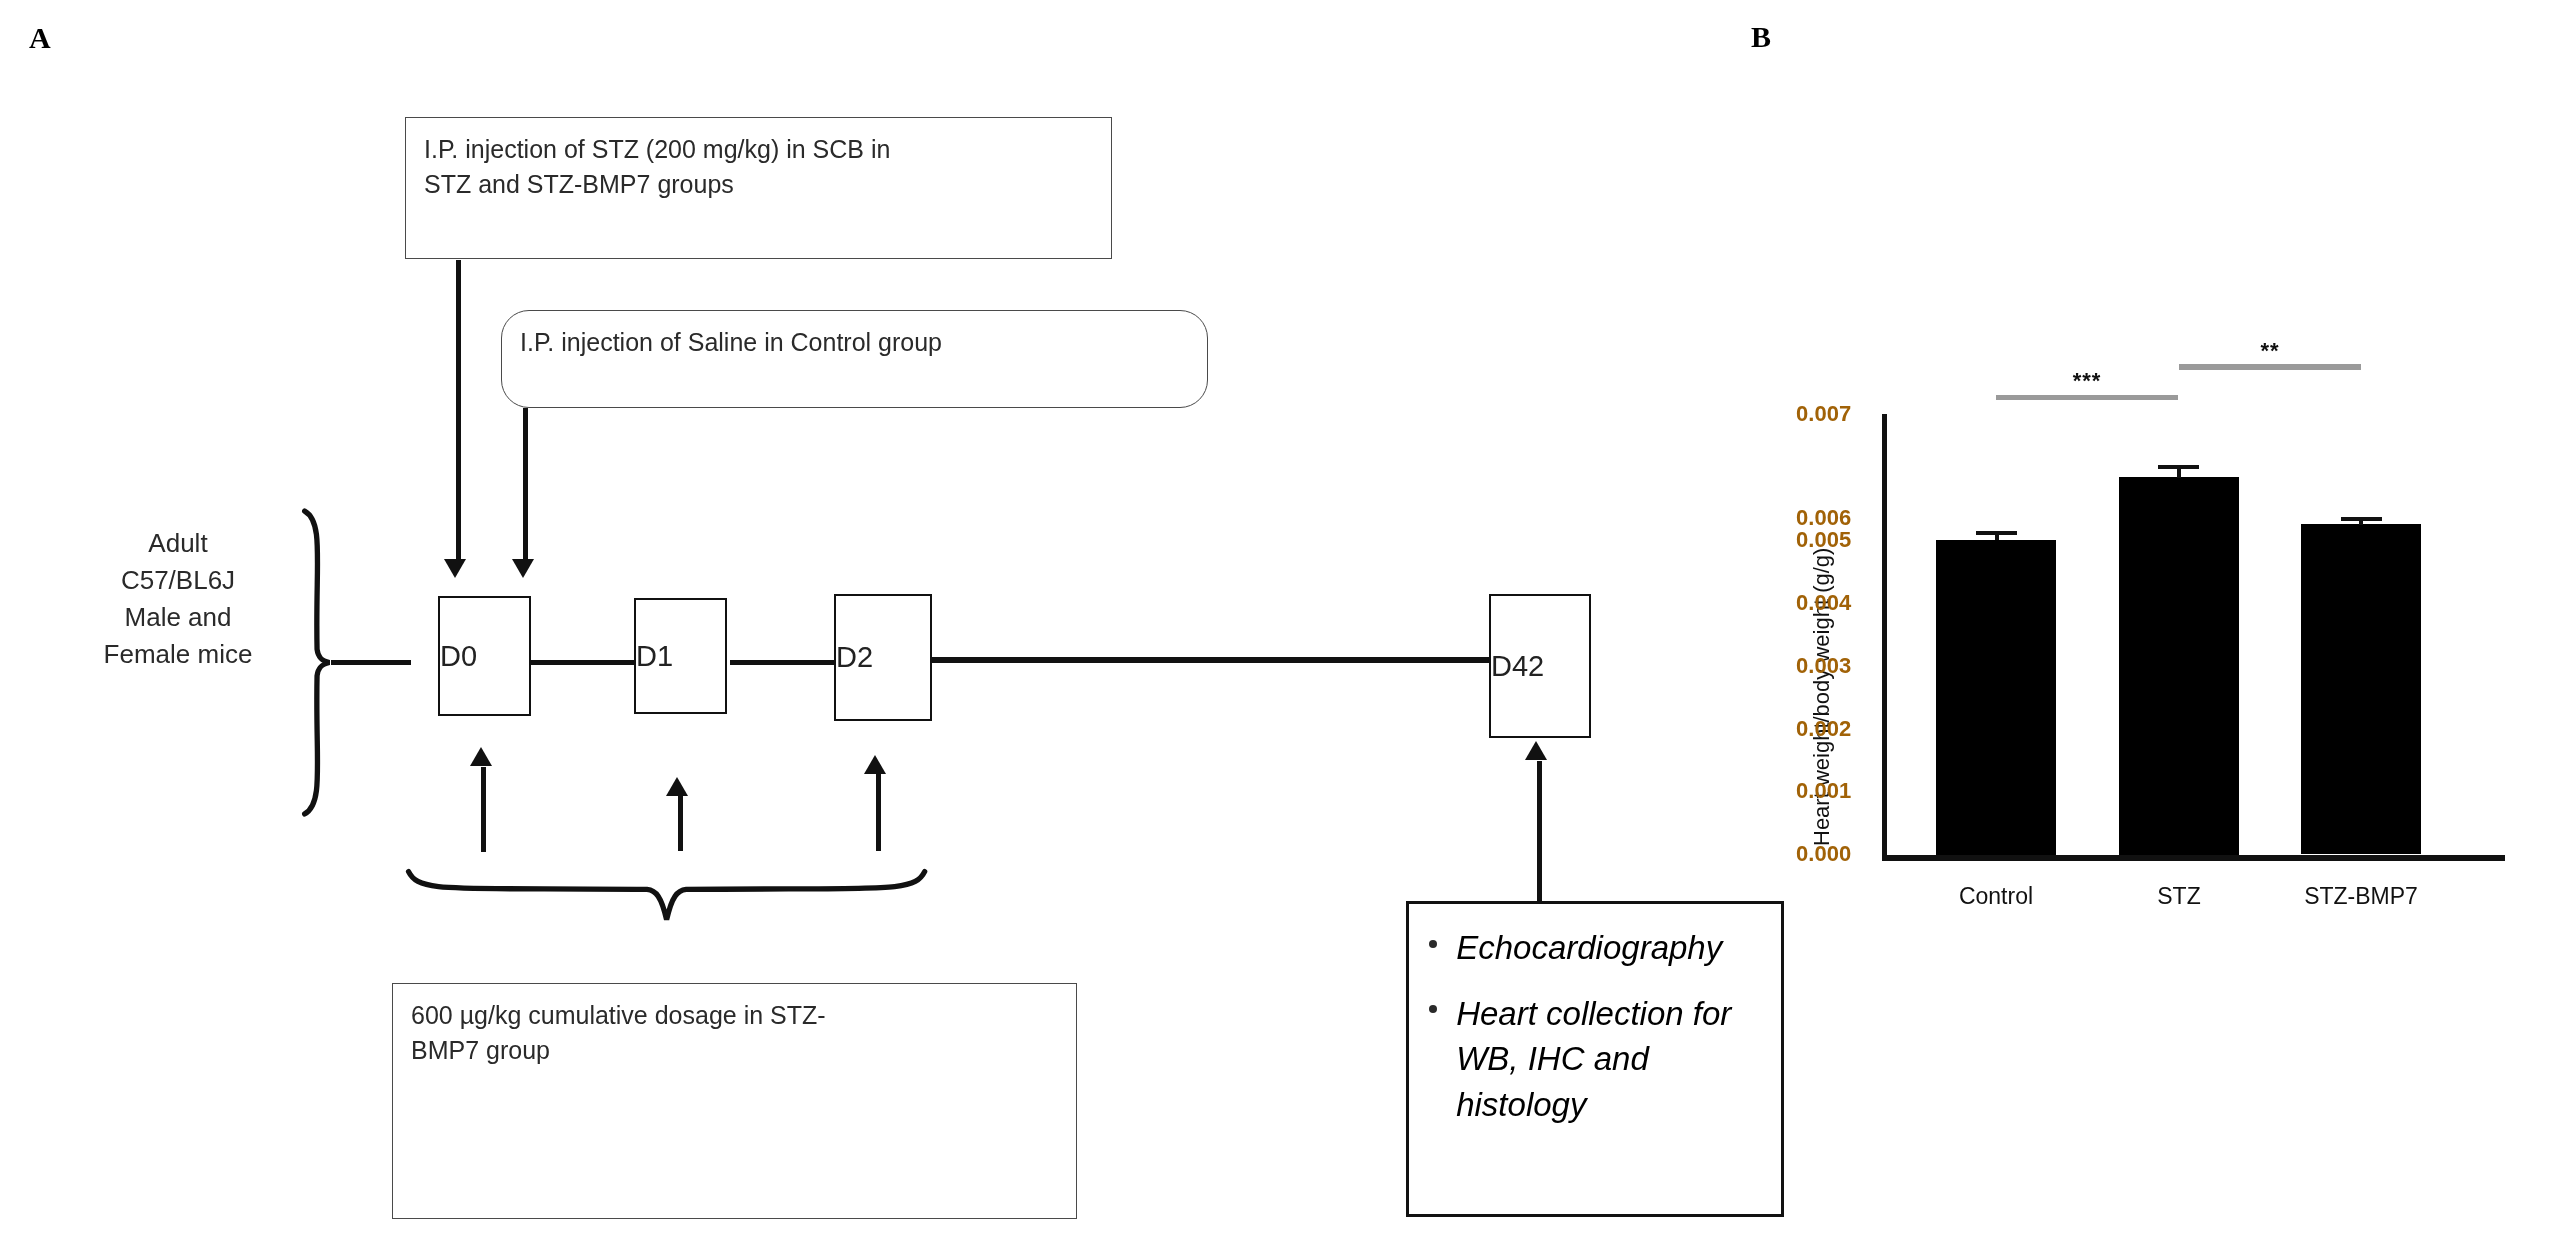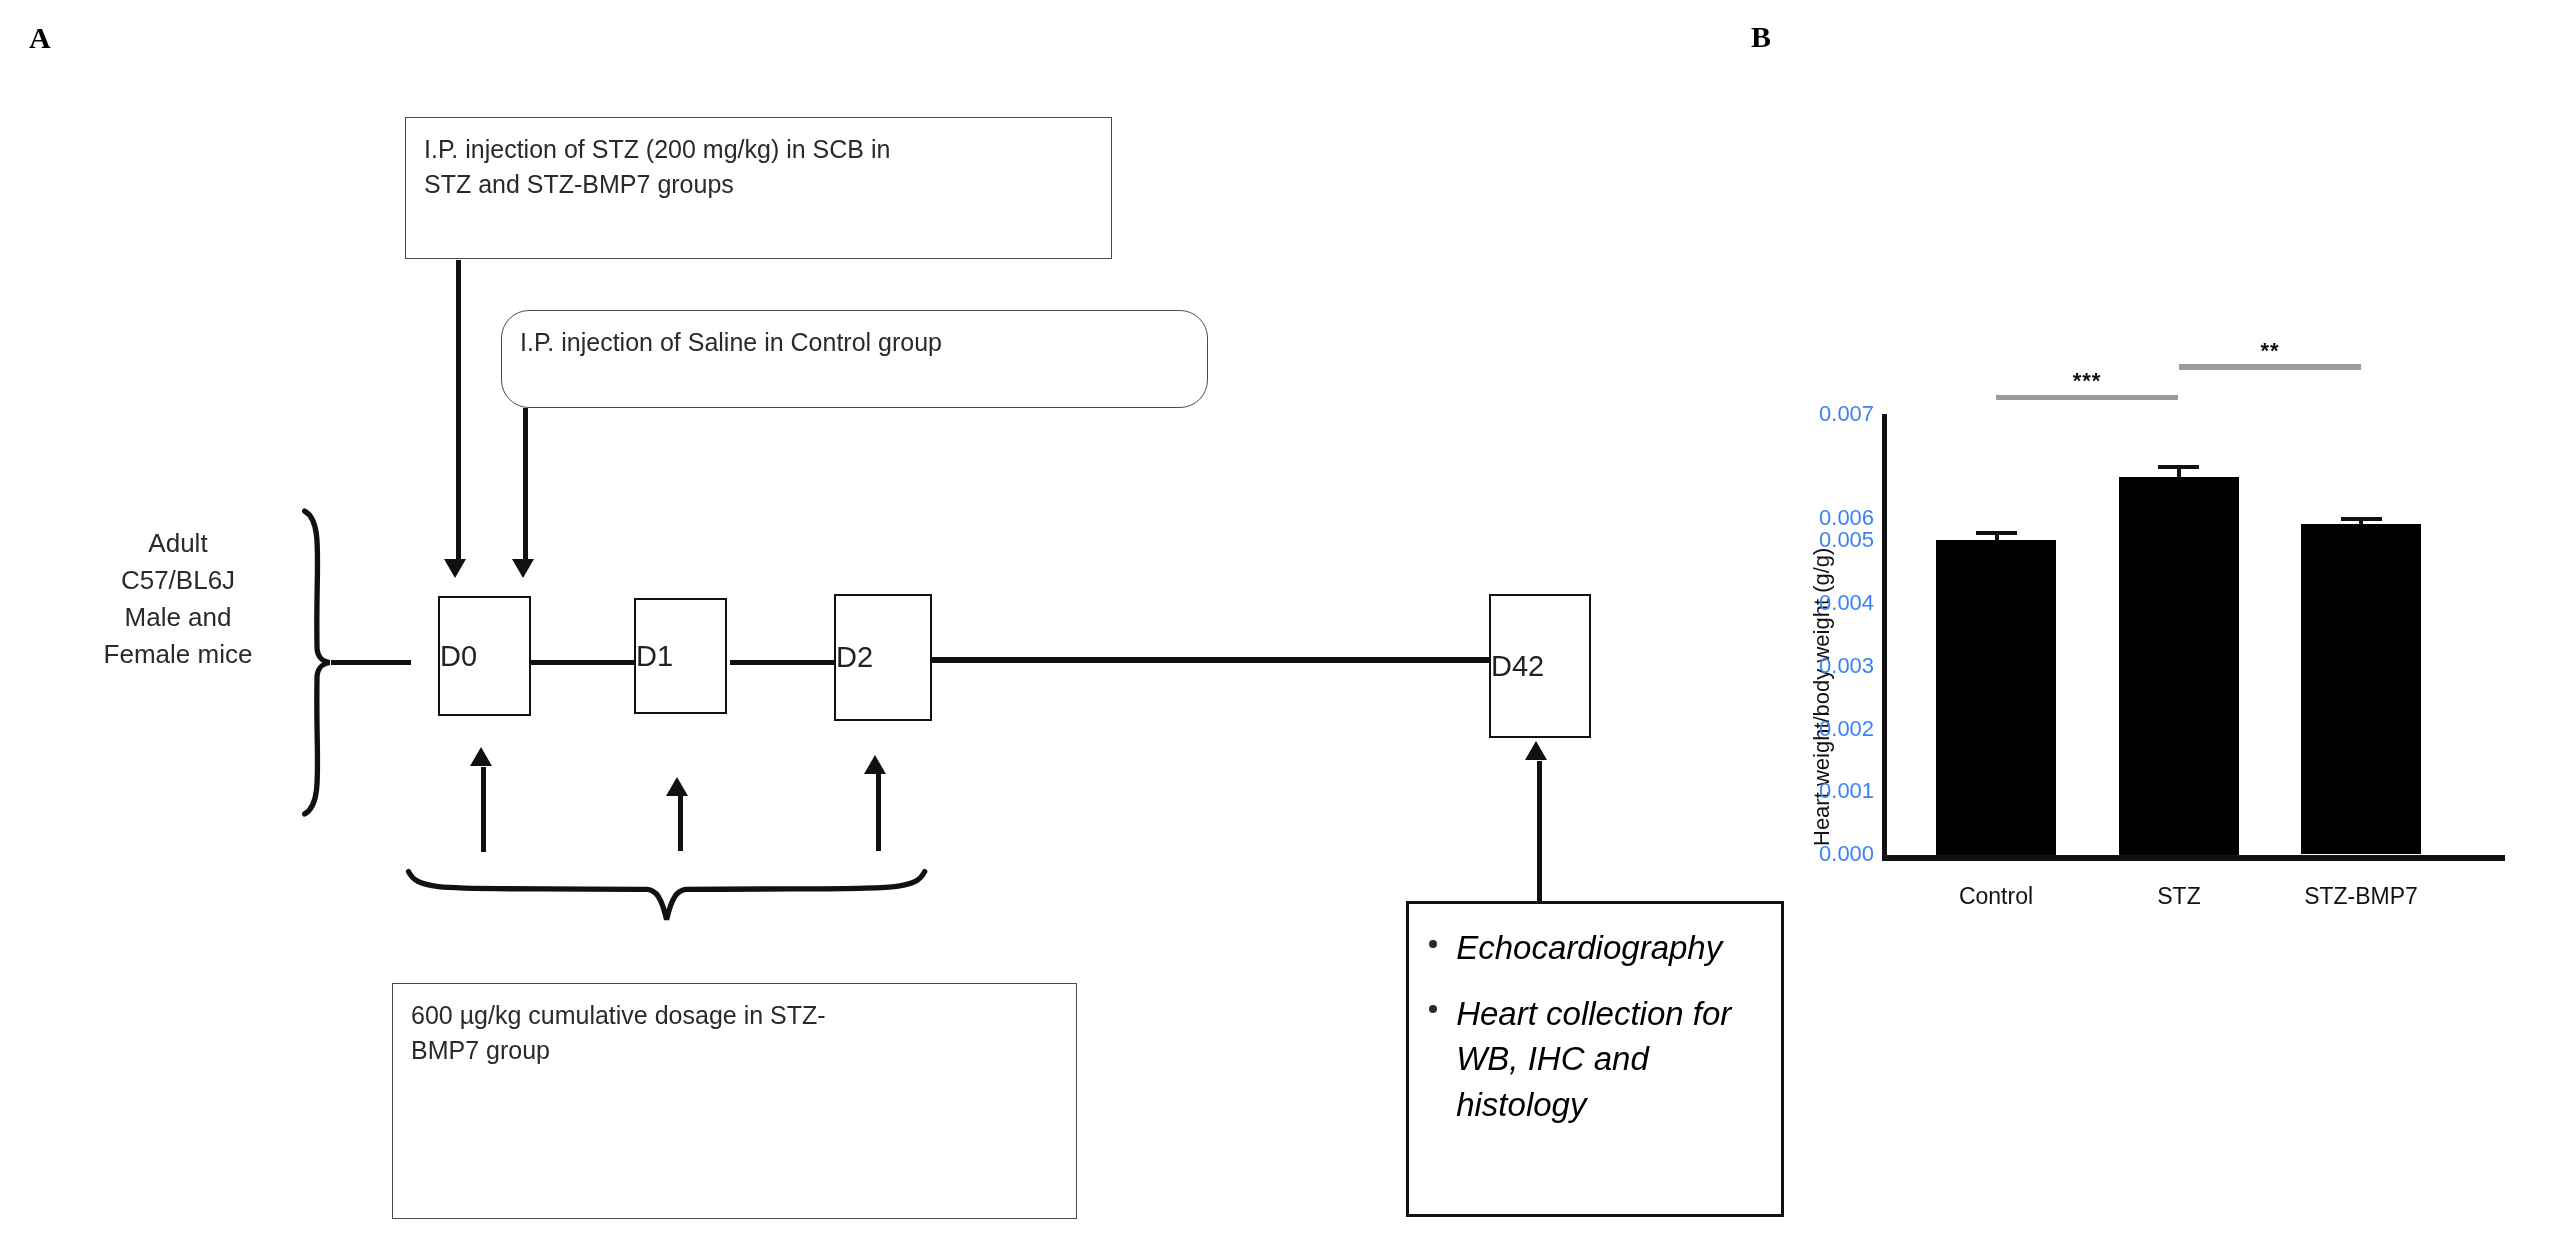--- a/index.html
+++ b/index.html
@@ -33,22 +33,22 @@
              border-right:11.6px solid transparent;}
   .arrowhead.down{border-top:19.6px solid #111;}
   .arrowhead.up{border-bottom:19.6px solid #111;}
 
   
   .brace svg{display:block;overflow:visible;}
 
   
   #chart-area{position:absolute;}
   .axis-line{background:#111;}
-  .ytick-label{position:absolute;font-size:22px;color:#3b82f6;font-weight:normal;
-               text-align:right;white-space:nowrap;}
+  .ytick-label{position:absolute;font-size:22px;color:#a16207;font-weight:bold;
+               white-space:nowrap;}
   .ylabel-rot{position:absolute;font-size:22px;color:#111;
               transform-origin:0 0;transform:rotate(-90deg);white-space:nowrap;}
   .bar{position:absolute;background:#000;}
   .errbar-stem{position:absolute;background:#111;width:3.6px;}
   .errbar-cap{position:absolute;background:#111;height:4.4px;}
   .xcat{position:absolute;font-size:23px;color:#111;text-align:center;
         white-space:nowrap;}
   .sigbar{position:absolute;background:#9a9a9a;height:5.3px;}
   .sigstar{position:absolute;font-size:22px;color:#111;font-weight:bold;
            letter-spacing:0.9px;white-space:nowrap;text-align:center;}

